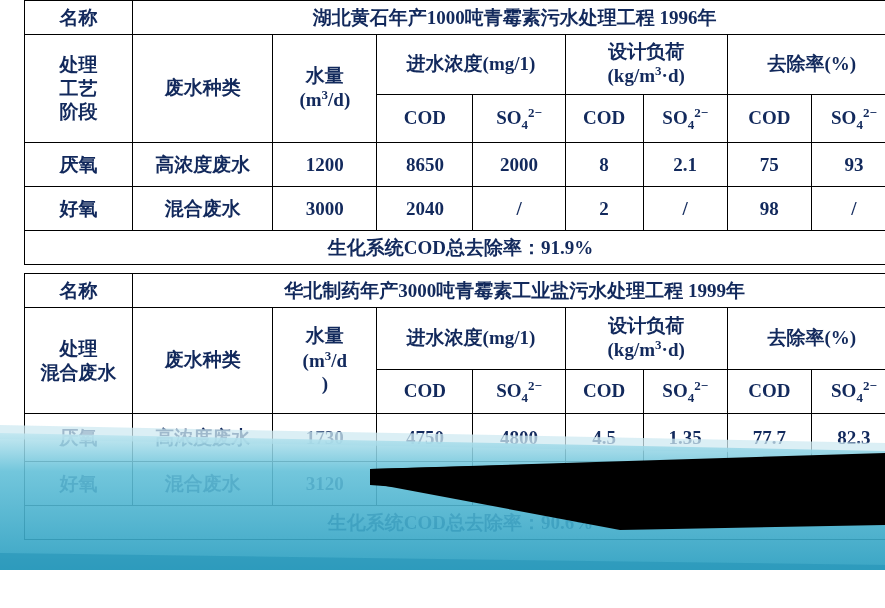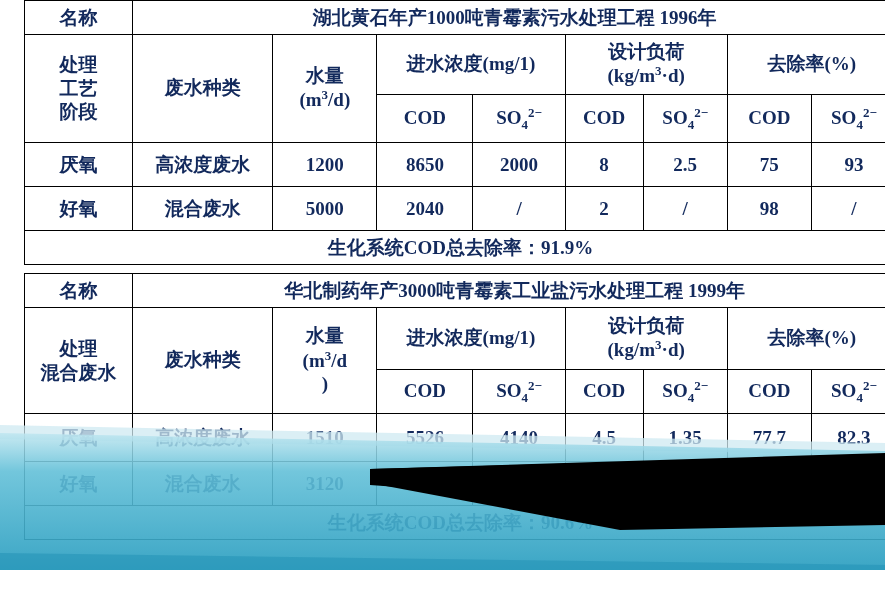--- a/index.html
+++ b/index.html
@@ -141,28 +141,28 @@
           <span>SO</span><span class="sub">4</span><span class="sup">2−</span>
         </td>
       </tr>
       <tr style="height:44px">
         <td class="name-cell">厌氧</td>
         <td>高浓度废水</td>
         <td>1200</td>
         <td>8650</td>
         <td>2000</td>
         <td>8</td>
-        <td>2.5</td>
+        <td>2.1</td>
         <td>75</td>
         <td>93</td>
       </tr>
       <tr style="height:44px">
         <td class="name-cell">好氧</td>
         <td>混合废水</td>
-        <td>5000</td>
+        <td>3000</td>
         <td>2040</td>
         <td>/</td>
         <td>2</td>
         <td>/</td>
         <td>98</td>
         <td>/</td>
       </tr>
       <tr style="height:34px">
         <td colspan="9" class="summary">生化系统COD总去除率：91.9%</td>
       </tr>
@@ -220,23 +220,23 @@
           <span>SO</span><span class="sub">4</span><span class="sup">2−</span>
         </td>
         <td class="hdr">COD</td>
         <td class="hdr">
           <span>SO</span><span class="sub">4</span><span class="sup">2−</span>
         </td>
       </tr>
       <tr style="height:48px">
         <td class="name-cell">厌氧</td>
         <td>高浓度废水</td>
-        <td>1510</td>
-        <td>5526</td>
-        <td>4140</td>
+        <td>1730</td>
+        <td>4750</td>
+        <td>4800</td>
         <td>4.5</td>
         <td>1.35</td>
         <td>77.7</td>
         <td>82.3</td>
       </tr>
       <tr style="height:44px">
         <td class="name-cell">好氧</td>
         <td>混合废水</td>
         <td>3120</td>
         <td>2132</td>

